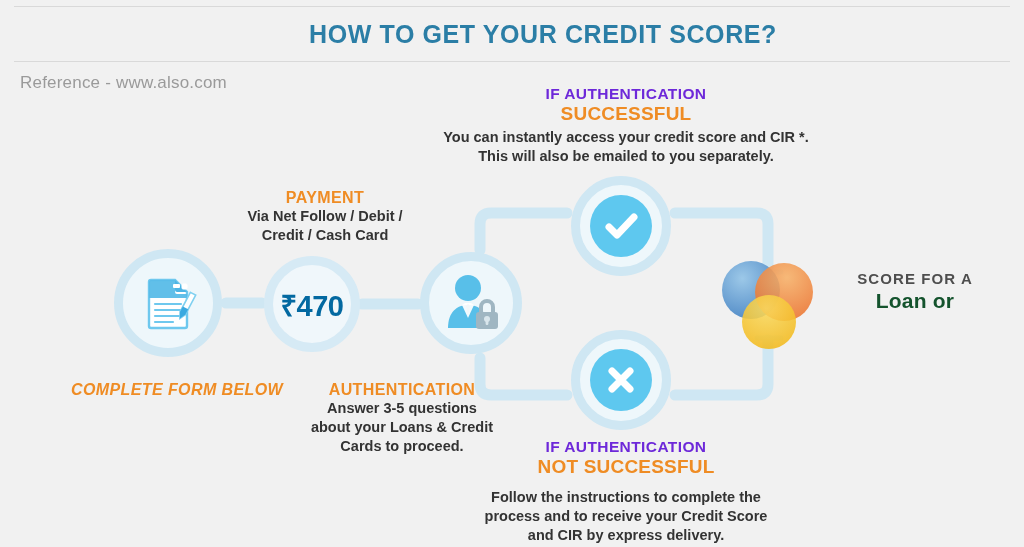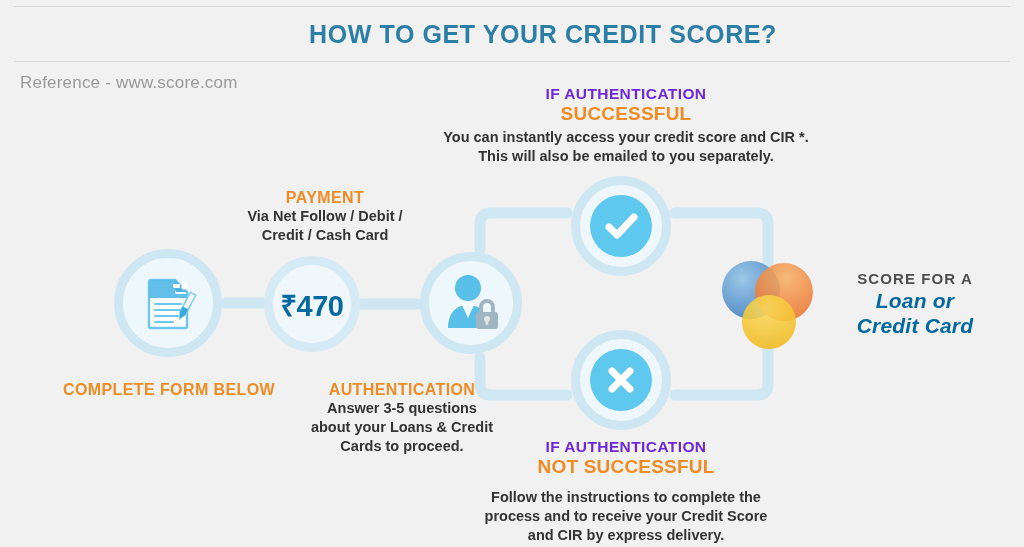--- a/index.html
+++ b/index.html
@@ -47,23 +47,22 @@
     letter-spacing:.4px;line-height:19px;
   }
   .body-txt{
     color:#333;font-size:14.5px;line-height:19px;font-weight:600;
   }
   .apply-sm{
     color:#4e4e4e;font-size:15px;font-weight:600;letter-spacing:1.1px;
     line-height:19px;
   }
   .apply-lg{
-    color:#0369a1;font-size:21px;font-weight:700;line-height:25px;
+    color:#14532d;font-size:21px;font-weight:700;line-height:25px;
     letter-spacing:.2px;
-    font-style:italic;
   }
 
   
   #wires{position:absolute;left:0;top:0;width:1024px;height:547px;}
 
   
   .node{
     position:absolute;border-radius:50%;
     display:flex;align-items:center;justify-content:center;
     box-sizing:border-box;
@@ -101,21 +100,21 @@
   .layer-top{z-index:5;}
 </style>
 </head>
 <body>
 
 <div id="stage">
 
   <div class="rule top"></div>
   <div class="page-title">HOW TO GET YOUR CREDIT SCORE?</div>
   <div class="rule under-title"></div>
-  <div class="reference">Reference - www.score.com</div>
+  <div class="reference">Reference - www.also.com</div>
 
   <svg id="wires" viewBox="0 0 1024 547">
     <g fill="none" stroke="#cfe7f3" stroke-width="11" stroke-linecap="round">
 
       <line x1="226" y1="303" x2="262" y2="303"></line>
 
       <line x1="362" y1="304" x2="418" y2="304"></line>
 
       <path d="M 480 250 L 480 224 Q 480 213 491 213 L 567 213"></path>
       <path d="M 480 358 L 480 384 Q 480 395 491 395 L 567 395"></path>
@@ -142,21 +141,21 @@
         <line x1="18" y1="38" x2="44" y2="38"></line>
         <line x1="18" y1="44" x2="44" y2="44"></line>
         <line x1="18" y1="50" x2="36" y2="50"></line>
       </g>
       <g transform="rotate(28 44 38)">
         <path d="M44 18 l6 0 l0 22 l-3 6 l-3 -6 z" fill="#ffffff" stroke="#7fd0f0" stroke-width="1.6"></path>
         <path d="M44 34 l6 0 l0 6 l-3 6 l-3 -6 z" fill="#3aa9e0"></path>
       </g>
     </svg>
   </div>
-  <div class="blk cap-orange" style="left:50px;top:380px;width:238px;">COMPLETE FORM BELOW</div>
+  <div class="blk cap-orange" style="left:58px;top:380px;width:238px;font-style:italic;">COMPLETE FORM BELOW</div>
 
   <div class="node ring-soft n-pay layer-top">
     <span class="amount">₹470</span>
   </div>
   <div class="blk" style="left:215px;top:188px;width:220px;">
     <div class="cap-orange">PAYMENT</div>
     <div class="body-txt">Via Net Follow / Debit /</div>
     <div class="body-txt">Credit / Cash Card</div>
   </div>
 
@@ -224,16 +223,15 @@
       </radialGradient>
     </defs>
     <circle cx="37" cy="38" r="29" fill="url(#gBlue)"></circle>
     <circle cx="70" cy="40" r="29" fill="url(#gOrange)" opacity=".88"></circle>
     <circle cx="55" cy="70" r="27" fill="url(#gYellow)" opacity=".88"></circle>
   </svg>
 
   <div class="blk" style="left:820px;top:269px;width:190px;">
     <div class="apply-sm">SCORE FOR A</div>
     <div class="apply-lg">Loan or</div>
-    <div class="apply-lg">Credit Card</div>
   </div>
 
 </div>
 
 </body></html>

